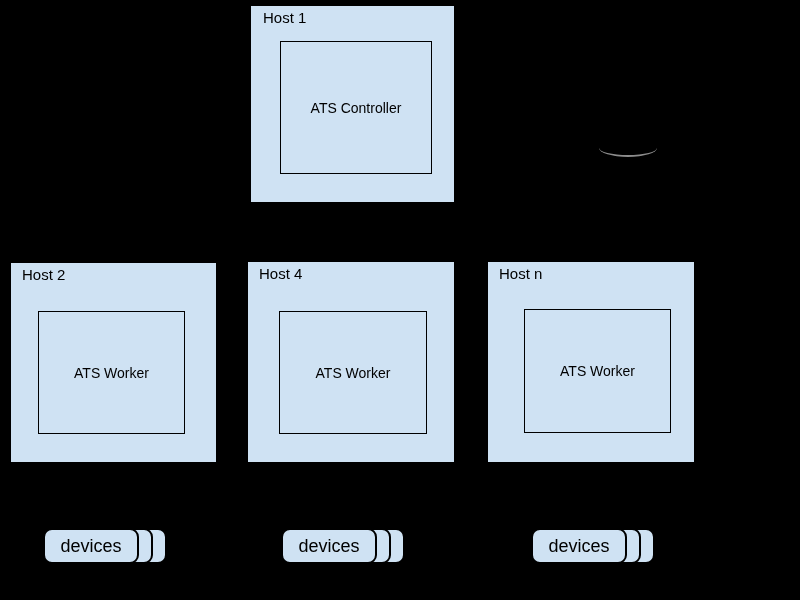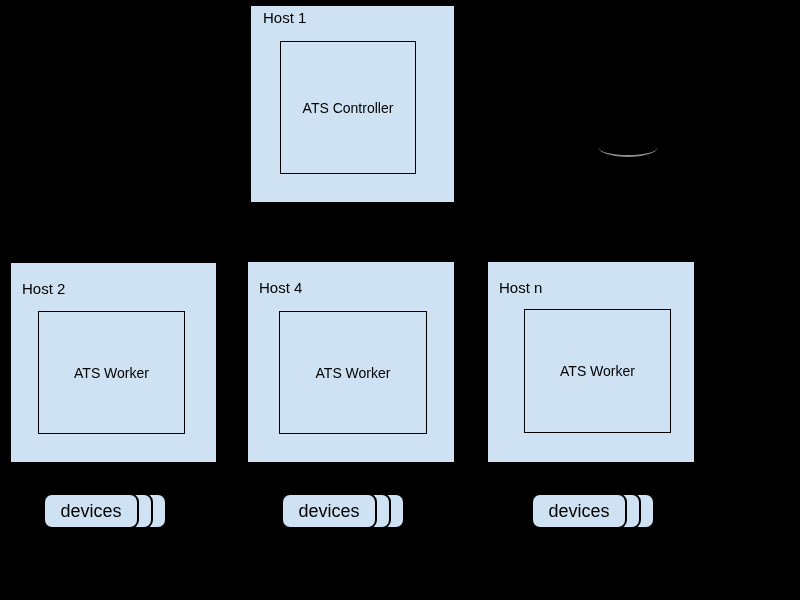--- a/index.html
+++ b/index.html
@@ -19,41 +19,41 @@
   .shape {
     position: absolute;
     background: var(--fill, #cfe2f3);
     border: 1px solid var(--stroke, #000000);
     box-sizing: border-box;
   }
   
   .host-label {
     position: absolute;
     left: 11px;
-    top: 18px;
+    top: 4px;
     font-size: 15px;
     line-height: 1.1;
     white-space: nowrap;
   }
   .host1 .host-label { left: 12px; top: 4px; }
   
   .node {
     position: absolute;
     background: var(--fill, #cfe2f3);
     border: 1px solid var(--stroke, #000000);
     box-sizing: border-box;
     display: flex;
     align-items: center;
     justify-content: center;
     font-size: 14px;
     white-space: nowrap;
   }
   
   .host1 { left: 250px; top: 5px;   width: 205px; height: 198px; }
-  .host1 .node { left: 29px; top: 35px; width: 136px; height: 133px; }
+  .host1 .node { left: 29px; top: 35px; width: 152px; height: 133px; }
   .host2 { left: 10px;  top: 262px; width: 207px; height: 201px; }
   .host2 .node { left: 27px; top: 48px; width: 147px; height: 123px; }
   .host3 { left: 247px; top: 261px; width: 208px; height: 202px; }
   .host3 .node { left: 31px; top: 49px; width: 148px; height: 123px; }
   .hostn { left: 487px; top: 261px; width: 208px; height: 202px; }
   .hostn .node { left: 36px; top: 47px; width: 147px; height: 124px; }
   
   .user-circle {
     left: 576px; top: 47px;
     width: 111px; height: 105px;
@@ -67,21 +67,21 @@
     position: absolute;
     left: 599px; top: 139px;
     width: 58px; height: 18px;
     border-radius: 50%;
     border-bottom: 2px solid rgba(255,255,255,0.55);
     box-sizing: border-box;
   }
   
   .device-stack {
     position: absolute;
-    top: 493px;
+    top: 528px;
     width: 124px;
     height: 36px;
   }
   .stack1 { left: 43px; }
   .stack2 { left: 281px; }
   .stack3 { left: 531px; }
   .device-card {
     position: absolute;
     top: 0;
     width: 96px;

